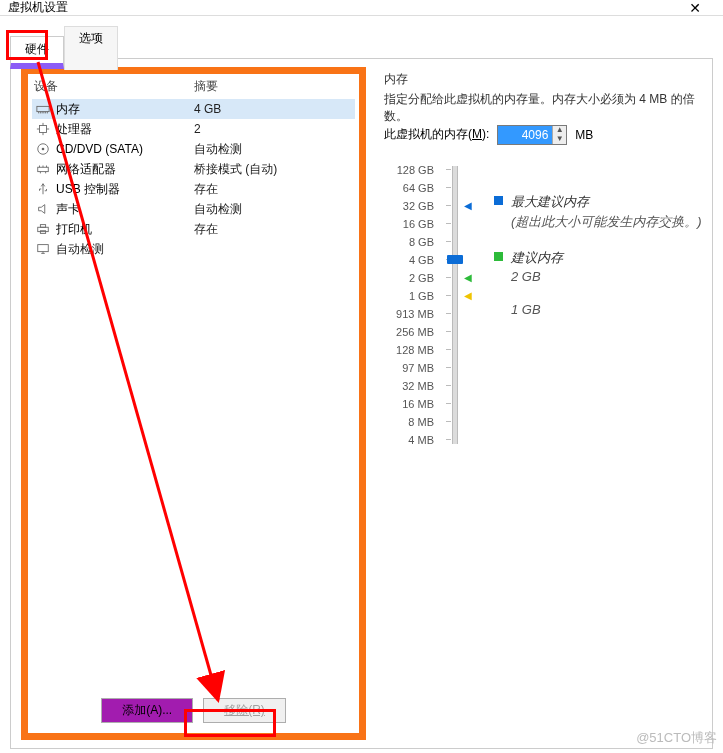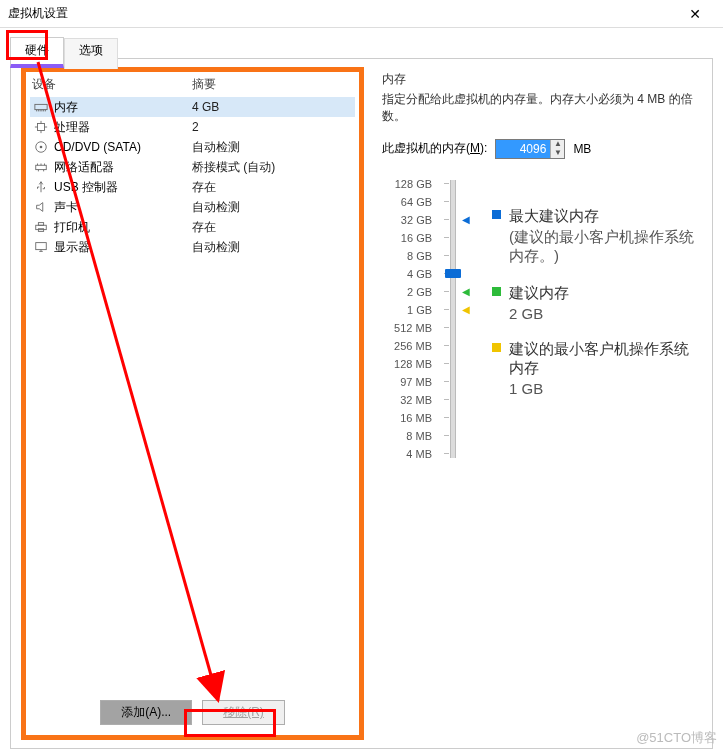--- a/index.html
+++ b/index.html
@@ -7,21 +7,21 @@
     margin: 0;
     font-family: "Microsoft YaHei", "Segoe UI", Tahoma, sans-serif;
     font-size: 12px;
     background: #fff;
     width: 723px;
     height: 753px;
     overflow: hidden;
     position: relative;
   }
   .titlebar {
-    height: 28px;
+    height: 16px;
     border-bottom: 1px solid #ddd;
     display: flex;
     align-items: center;
     padding: 0 8px;
     position: relative;
   }
   .titlebar .title { flex: 1; }
   .titlebar .close {
     width: 40px; height: 28px;
     display: flex; align-items: center; justify-content: center;
@@ -41,42 +41,43 @@
     top: 1px;
     z-index: 2;
   }
   .tab.inactive {
     background: #f6f6f6;
     border-color: #ddd;
     top: 2px;
     padding-top: 3px;
   }
   .tab.active {
-    border-bottom: 4px solid #8b5cf6;
+    border-bottom: 6px solid #8b5cf6;
+    margin-top: 11px;
   }
   .hl-tab {
     position: absolute;
     border: 3px solid #ff0000;
     pointer-events: none;
     z-index: 50;
   }
   .content {
     position: absolute;
     left: 10px; right: 10px; top: 58px; bottom: 4px;
     border: 1px solid #ccc;
   }
   .cols {
     position: absolute;
     left: 10px; right: 10px; top: 8px; bottom: 8px;
     display: flex;
     gap: 18px;
   }
   .left-col {
     flex: 1.02;
-    border: 5px solid #f97316;
+    border: 7px solid #f97316;
     position: relative;
     display: flex;
     flex-direction: column;
   }
   .right-col {
     flex: 0.98;
     display: flex;
     flex-direction: column;
     padding-top: 4px;
   }
@@ -111,40 +112,39 @@
   .bottom-btns {
     display: flex;
     justify-content: center;
     gap: 10px;
     padding: 8px 0 10px 0;
   }
   .bottom-btns button {
     font: inherit;
     padding: 3px 20px;
     border: 1px solid #adadad;
-    background: #a3a3a3;
+    background: #a21caf;
   }
   .bottom-btns button.disabled {
     color: #a0a0a0;
     background: #f0f0f0;
     text-decoration: underline;
   }
   .hl-add {
     position: absolute;
     border: 3px solid #ff0000;
     pointer-events: none;
     z-index: 50;
   }
   .grp-title {
     color: #333;
     margin-bottom: 3px;
   }
   .grp-desc {
     color: #333;
-    margin-bottom: 14px;
     line-height: 1.4;
   }
   .mem-row {
     display: flex;
     align-items: center;
     gap: 8px;
     margin-bottom: 16px;
   }
   .mem-row label .u { text-decoration: underline; }
   .spin-wrap {
@@ -217,23 +217,24 @@
   }
   .marker::before {
     content: "◀";
     font-size: 10px;
   }
   .marker.green::before  { color: #2dbb3a; }
   .marker.yellow::before { color: #f0c400; }
   .marker.blue::before   { color: #0b6cd6; }
   .legend {
     flex: 1;
-    font-size: 15px;
+    font-size: 13px;
     color: #333;
     padding-left: 8px;
+    font-style: italic;
   }
   .legend .item { display: flex; align-items: flex-start; gap: 8px; margin-bottom: 2px;}
   .legend .sq { width: 9px; height: 9px; margin-top: 3px; flex-shrink: 0;}
   .legend .sq.blue { background:#0b6cd6;}
   .legend .sq.green{ background:#2dbb3a;}
   .legend .sq.yellow{background:#f0c400;}
   .legend .sub { margin-left: 17px; color: #555; margin-bottom: 8px;}
   .arrow-svg {
     position: absolute;
     left: 0; top: 0;
@@ -339,21 +340,20 @@
             <span class="name">打印机</span>
             <span class="summary">存在</span>
           </div>
           <div class="dev-row">
             <span class="icon">
               <svg viewBox="0 0 16 16">
                 <rect x="2" y="3" width="12" height="8" fill="none" stroke="#666"></rect>
                 <path d="M6 13h4M8 11v2" stroke="#666"></path>
               </svg>
             </span>
-            <span class="name">显示器</span>
             <span class="summary">自动检测</span>
           </div>
         </div>
       <div class="bottom-btns">
         <button id="btn-add">添加(A)...</button>
         <button class="disabled">移除(R)</button>
       </div>
     </div>
 
     <div class="right-col">
@@ -376,21 +376,21 @@
       <div class="slider-area">
         <div class="slider-labels" id="slider-labels">
             <div>128 GB</div>
             <div>64 GB</div>
             <div>32 GB</div>
             <div>16 GB</div>
             <div>8 GB</div>
             <div>4 GB</div>
             <div>2 GB</div>
             <div>1 GB</div>
-            <div>512 MB</div>
+            <div>913 MB</div>
             <div>256 MB</div>
             <div>128 MB</div>
             <div>97 MB</div>
             <div>32 MB</div>
             <div>16 MB</div>
             <div>8 MB</div>
             <div>4 MB</div>
           </div>
         <div class="slider-track" id="slider-track" style="height: 288px;">
             <div class="track" style="height: 278px;"></div>
@@ -414,32 +414,28 @@
             <div class="marker blue" style="top: 38px;"></div>
             <div class="marker green" style="top: 110px;"></div>
             <div class="marker yellow" style="top: 128px;"></div>
           </div>
         <div class="legend">
           <div style="height:32px"></div>
           <div class="item">
               <span class="sq blue"></span>
               <span>最大建议内存</span>
             </div>
-          <div class="sub">(建议的最小客户机操作系统内存。)</div>
+          <div class="sub">(超出此大小可能发生内存交换。)</div>
           <div style="height:10px"></div>
           <div class="item">
               <span class="sq green"></span>
               <span>建议内存</span>
             </div>
           <div class="sub">2 GB</div>
           <div style="height:10px"></div>
-          <div class="item">
-              <span class="sq yellow"></span>
-              <span>建议的最小客户机操作系统内存</span>
-            </div>
           <div class="sub">1 GB</div>
         </div>
       </div>
     </div>
   </div>
 </div>
 
 <svg class="arrow-svg" width="723" height="753">
   <defs>
     <marker id="ah" markerWidth="12" markerHeight="12" refX="9" refY="5" orient="auto">

